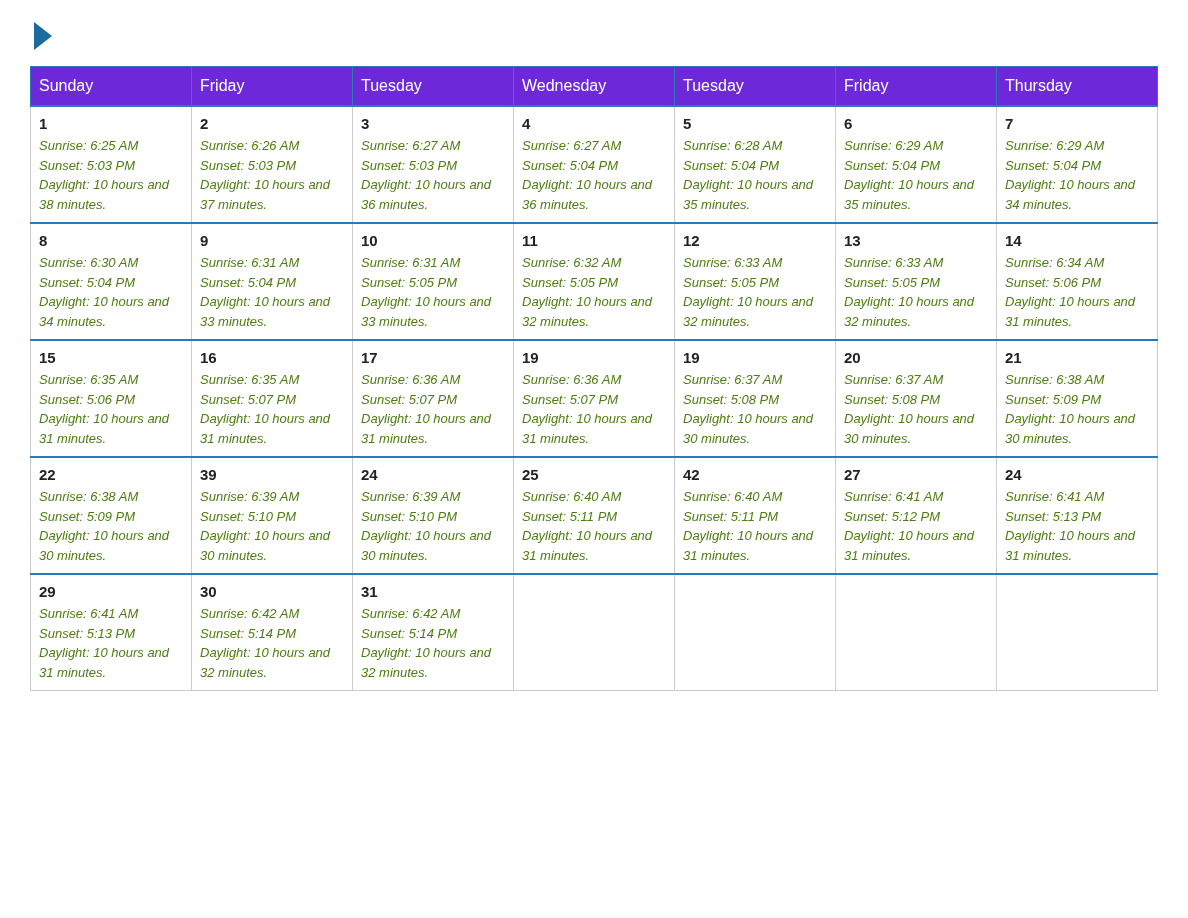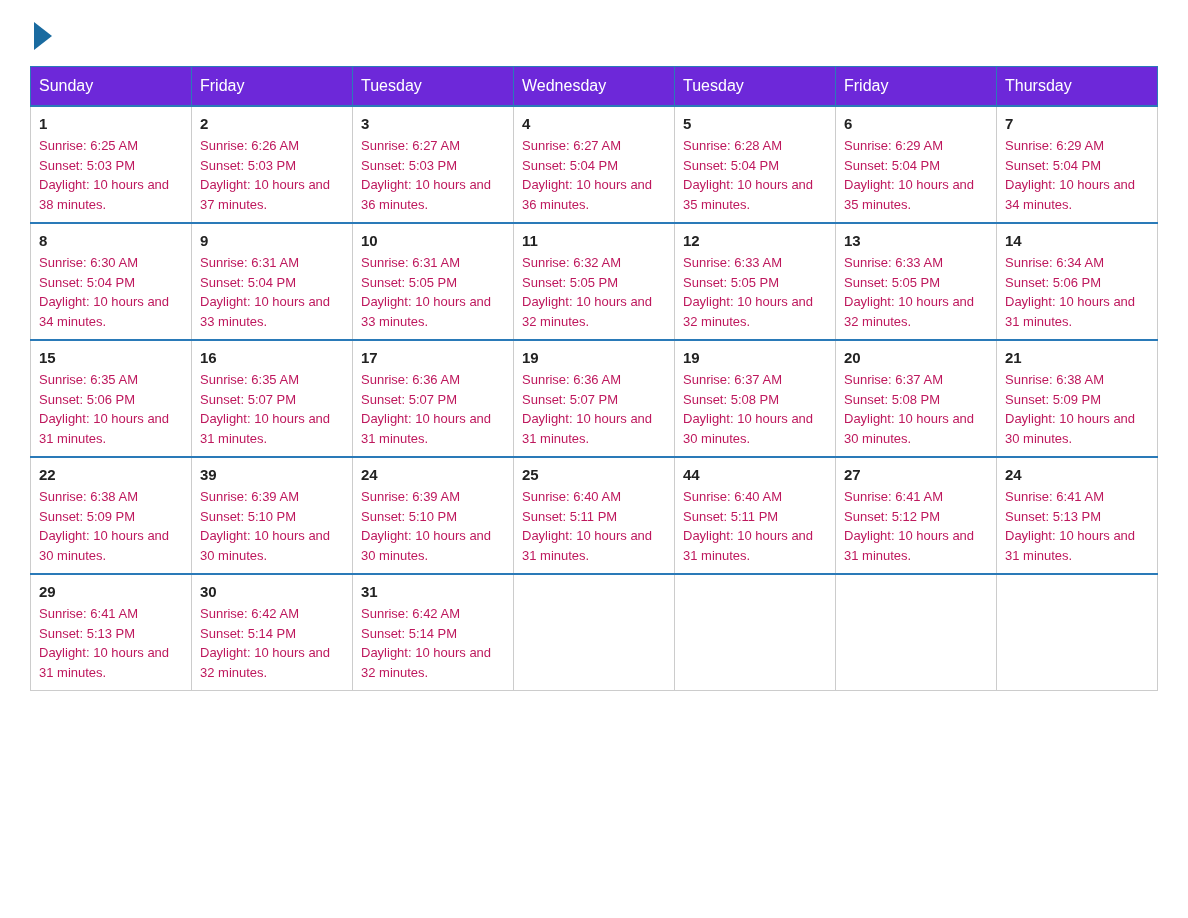--- a/index.html
+++ b/index.html
@@ -89,22 +89,23 @@
     }
     .day-num {
       font-size: 15px;
       font-weight: bold;
       color: #222;
       display: block;
       margin-bottom: 4px;
     }
     .day-info {
       font-size: 13px;
-      color: #be185d;
+      color: #4d7c0f;
       line-height: 1.5;
+      font-style: italic;
     }
     tr.week-row td {
       border-top: 2px solid #2a7ab8;
     }
     td.empty {
       background: #fff;
     }
   </style>
 </head>
 <body>
@@ -237,21 +238,21 @@
       </td>
         <td>
         <span class="day-num">24</span>
         <span class="day-info">Sunrise: 6:39 AM<br>Sunset: 5:10 PM<br>Daylight: 10 hours and 30 minutes.</span>
       </td>
         <td>
         <span class="day-num">25</span>
         <span class="day-info">Sunrise: 6:40 AM<br>Sunset: 5:11 PM<br>Daylight: 10 hours and 31 minutes.</span>
       </td>
         <td>
-        <span class="day-num">44</span>
+        <span class="day-num">42</span>
         <span class="day-info">Sunrise: 6:40 AM<br>Sunset: 5:11 PM<br>Daylight: 10 hours and 31 minutes.</span>
       </td>
         <td>
         <span class="day-num">27</span>
         <span class="day-info">Sunrise: 6:41 AM<br>Sunset: 5:12 PM<br>Daylight: 10 hours and 31 minutes.</span>
       </td>
         <td>
         <span class="day-num">24</span>
         <span class="day-info">Sunrise: 6:41 AM<br>Sunset: 5:13 PM<br>Daylight: 10 hours and 31 minutes.</span>
       </td>

